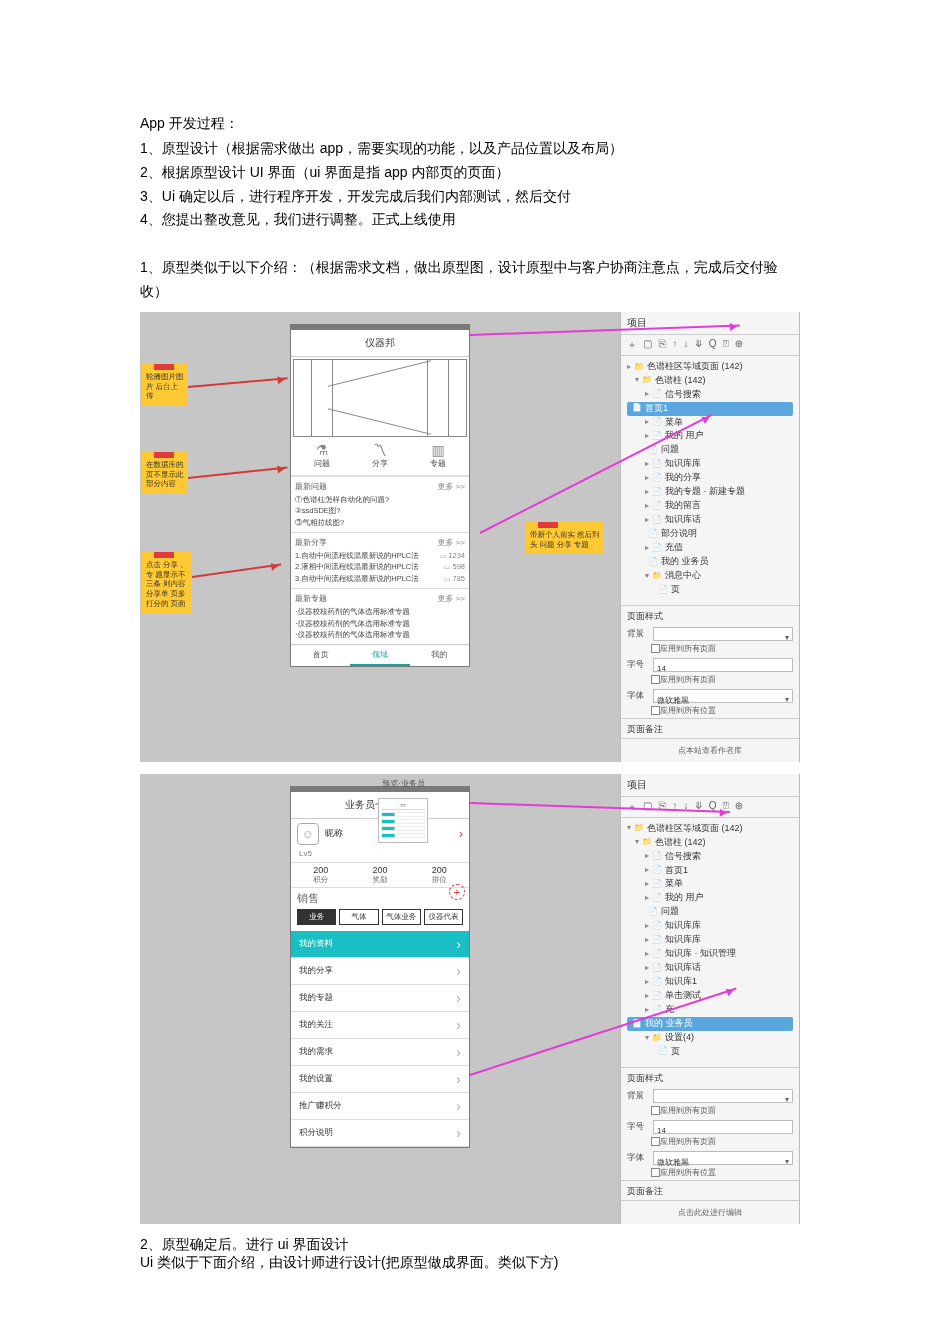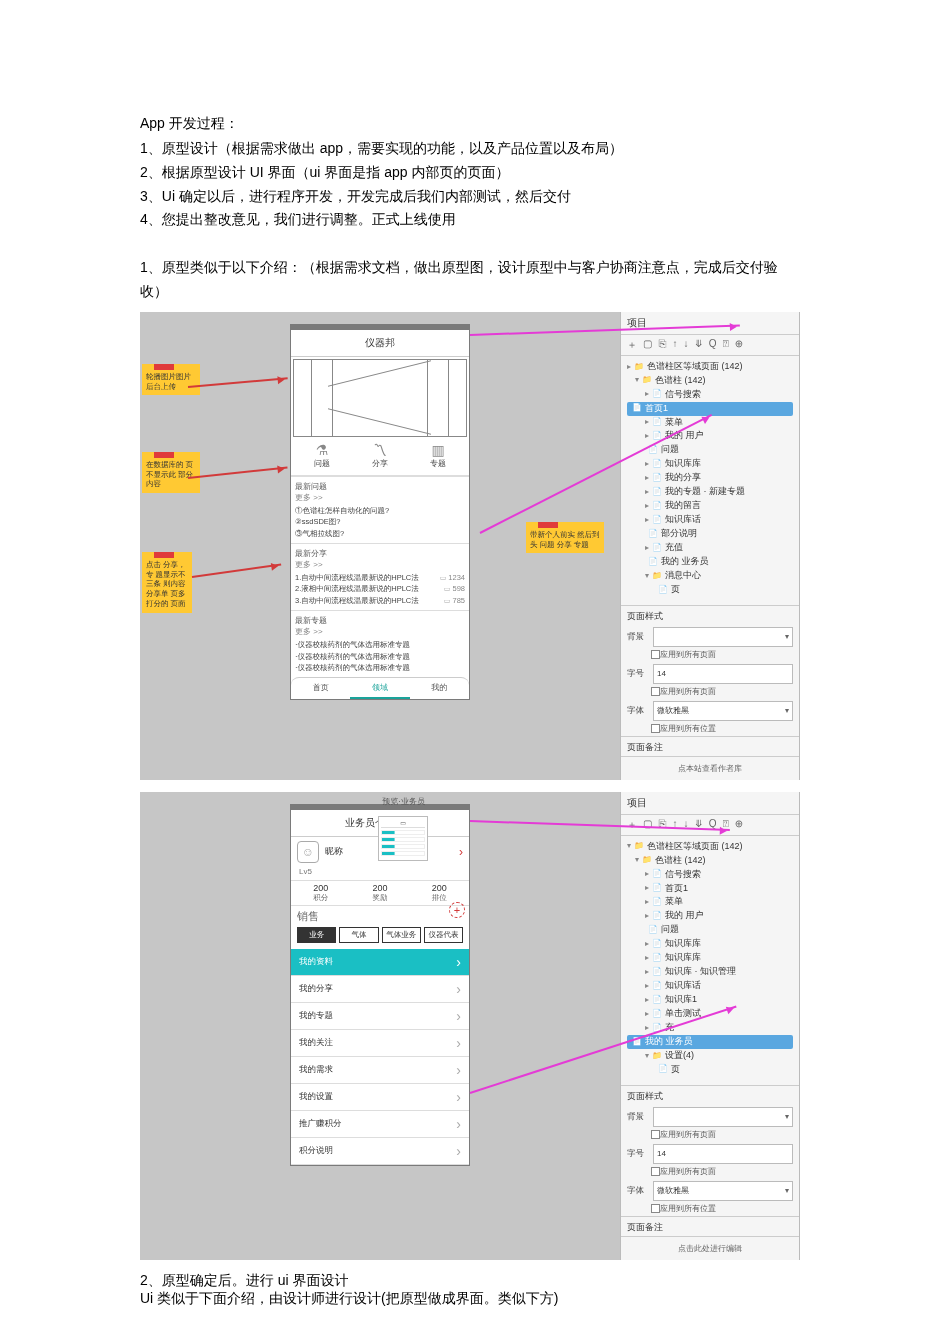--- a/index.html
+++ b/index.html
@@ -87,27 +87,26 @@
   .form-row {
     display: flex;
     align-items: center;
     gap: 4px;
     padding: 2px 6px;
     font-size: 8.5px;
   }
   .form-row .lbl { width: 22px; color: #444; }
   .form-row .field {
     flex: 1;
-    height: 20px;
+    height: 14px;
     border: 1px solid #bbb;
     background: #fff;
     font-size: 8px;
     padding: 5px 3px;
     display: flex;
-    align-items: center;
   }
   .form-row .drop::after {
     content: "▾";
     margin-left: auto;
     color: #666;
   }
   .form-chk {
     display: flex;
     align-items: center;
     padding: 0 6px 2px 30px;
@@ -177,46 +176,44 @@
   .block {
     border-top: 1px solid #ddd;
     padding: 2px 4px 4px 4px;
   }
   .block-hd {
     display: flex;
     justify-content: space-between;
     font-size: 8px;
     color: #555;
     padding: 2px 0;
-    flex-direction: column;
   }
   .block-hd .more { color: #888; }
   .block ul { list-style: none; font-size: 7.5px; color: #444; }
   .block ul li { line-height: 1.5; }
   .rank-row { display:flex; justify-content:space-between; }
   .rank-row .num { color:#888; }
   .rank-row .ic { font-size:7px; color:#aaa; margin-right:2px; }
 
   .tabbar {
     display: flex;
     border-top: 1px solid #ccc;
     font-size: 8px;
-    border-radius: 8px;
   }
   .tabbar .tb { flex:1; text-align:center; padding:4px 0; color:#555; }
   .tabbar .tb.sel { color:#1aa39a; border-bottom:2px solid #1aa39a; }
 
   
   .note {
     position: absolute;
     background: #ffc933;
     font-size: 7.5px;
     color: #333;
     padding: 8px 4px 4px 4px;
-    width: 58px;
+    width: 46px;
     line-height: 1.3;
   }
   .note::before {
     content:"";
     position:absolute;
     top:0; left:12px;
     width:20px; height:6px;
     background:#e03a3a;
   }
 

